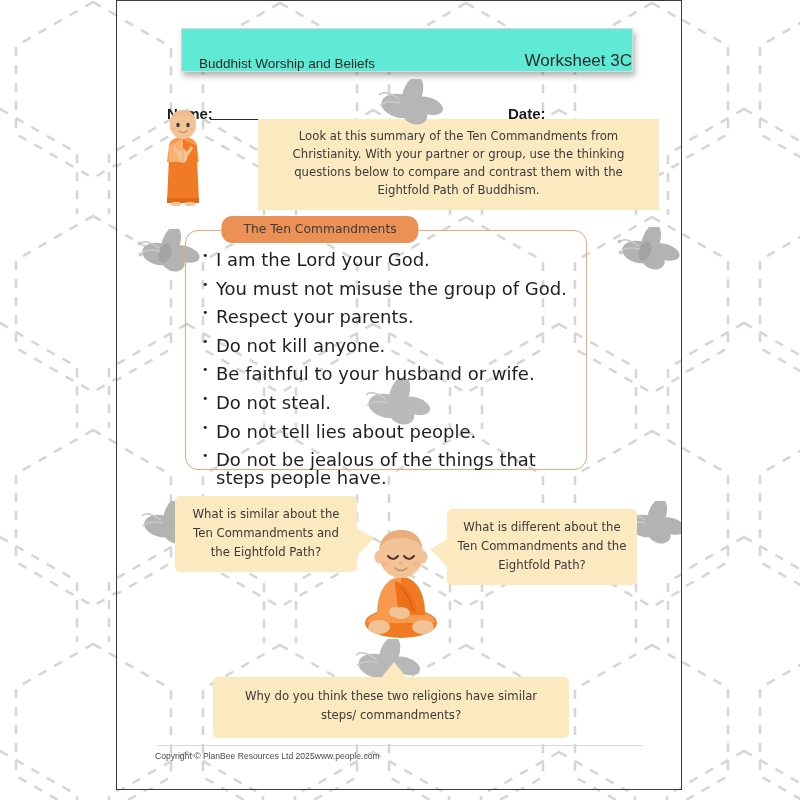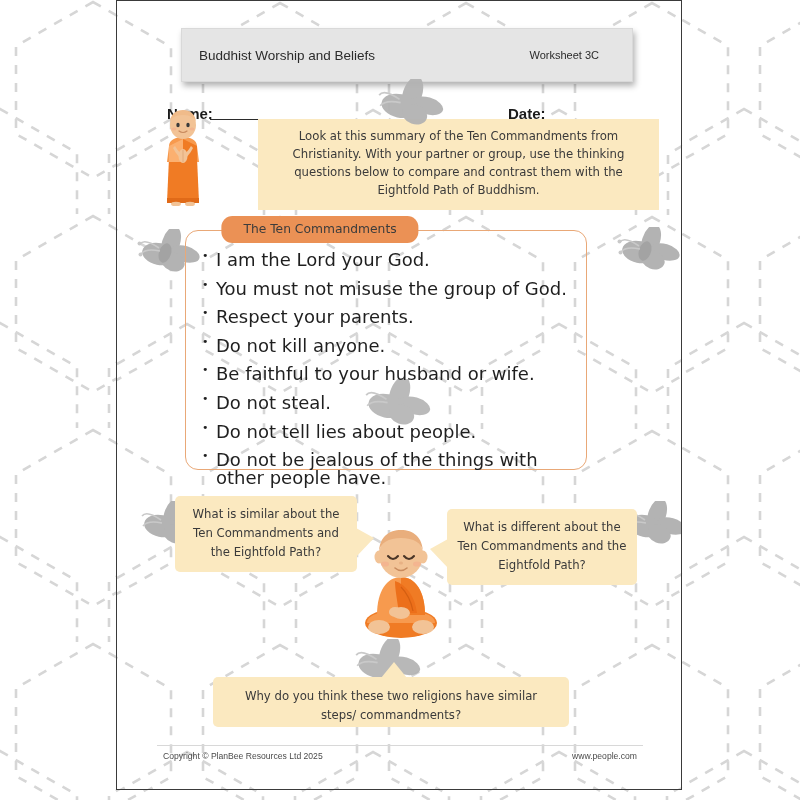--- a/index.html
+++ b/index.html
@@ -24,37 +24,37 @@
     position:absolute; left:0; top:0; width:800px; height:800px;
     z-index:0; pointer-events:none;
   }
   #page-hexbg{
     position:absolute; left:-116px; top:0px; width:800px; height:800px;
     z-index:0; pointer-events:none;
   }
   
   .header-card{
     position:absolute; left:64px; top:27px;
-    width:452px; height:54px;
-    background:#e5e5e5;
+    width:452px; height:44px;
+    background:#5eead4;
     border:1px solid #d9d9d9;
     box-shadow:2px 4px 6px rgba(0,0,0,0.30);
     z-index:5;
-    display:flex; align-items:center;
+    display:flex; align-items:flex-end;
     box-sizing:border-box;
   }
   .header-title{
     font-family:"Liberation Sans", sans-serif;
     font-size:13.5px; color:#2b2b2b;
     margin-left:17px;
   }
   .header-right{
     font-family:"Liberation Sans", sans-serif;
-    font-size:11px; color:#2b2b2b;
-    margin-left:auto; margin-right:33px;
+    font-size:17px; color:#2b2b2b;
+    margin-left:auto; margin-right:0;
   }
   
   .namedate{
     position:absolute; left:50px; top:104px; width:470px; height:18px;
     z-index:6;
     font-family:"Liberation Sans", sans-serif;
     font-size:15px; font-weight:bold; color:#1c1c1c;text-decoration:underline;
   }
   .nd-label{position:absolute;}
   .nd-rule{position:absolute; border-bottom:1.3px solid #2b2b2b; height:0;}
@@ -140,31 +140,31 @@
     border-bottom:19px solid transparent;
     border-left:18px solid #fbe9c0;
   }
   .bubble-right{ left:330px; top:508px; width:190px; padding:9px 8px 10px 8px; }
   .bubble-right:after{
     content:""; position:absolute; left:-17px; top:30px;
     border-top:10px solid transparent;
     border-bottom:19px solid transparent;
     border-right:18px solid #fbe9c0;
   }
-  .bubble-bottom{ left:96px; top:676px; width:356px; padding:10px 14px 2px 14px; }
+  .bubble-bottom{ left:96px; top:676px; width:356px; padding:10px 14px 13px 14px; }
   .bubble-bottom:before{
     content:""; position:absolute; left:168px; top:-15px;
     border-left:13px solid transparent;
     border-right:13px solid transparent;
     border-bottom:16px solid #fbe9c0;
   }
   
   .footer{
-    position:absolute; left:46px; top:750px; width:474px;
-    display:flex; justify-content:space-between;
+    position:absolute; left:38px; top:750px; width:474px;
+    display:flex; 
     font-family:"Liberation Sans", sans-serif;
     font-size:8.6px; color:#4a4a4a;
     z-index:6;
   }
   .footer-rule{
     position:absolute; left:40px; top:744px; width:486px;
     border-top:1px solid #d8d8d8; z-index:5;
   }
   
   .illus{position:absolute; z-index:6;}
@@ -335,21 +335,21 @@
   <div class="panel"></div>
   <div class="panel-title">The Ten Commandments</div>
   <ul class="cmd-list">
     <li>I am the Lord your God.</li>
     <li>You must not misuse the group of God.</li>
     <li>Respect your parents.</li>
     <li>Do not kill anyone.</li>
     <li>Be faithful to your husband or wife.</li>
     <li>Do not steal.</li>
     <li>Do not tell lies about people.</li>
-    <li>Do not be jealous of the things with other people have.</li>
+    <li>Do not be jealous of the things that steps people have.</li>
   </ul>
 
   <div class="bubble bubble-left">
     <span>What is similar about the Ten Commandments and the Eightfold Path?</span>
   </div>
 
   <div class="bubble bubble-right">
     <span>What is different about the Ten Commandments and the Eightfold Path?</span>
   </div>
 

